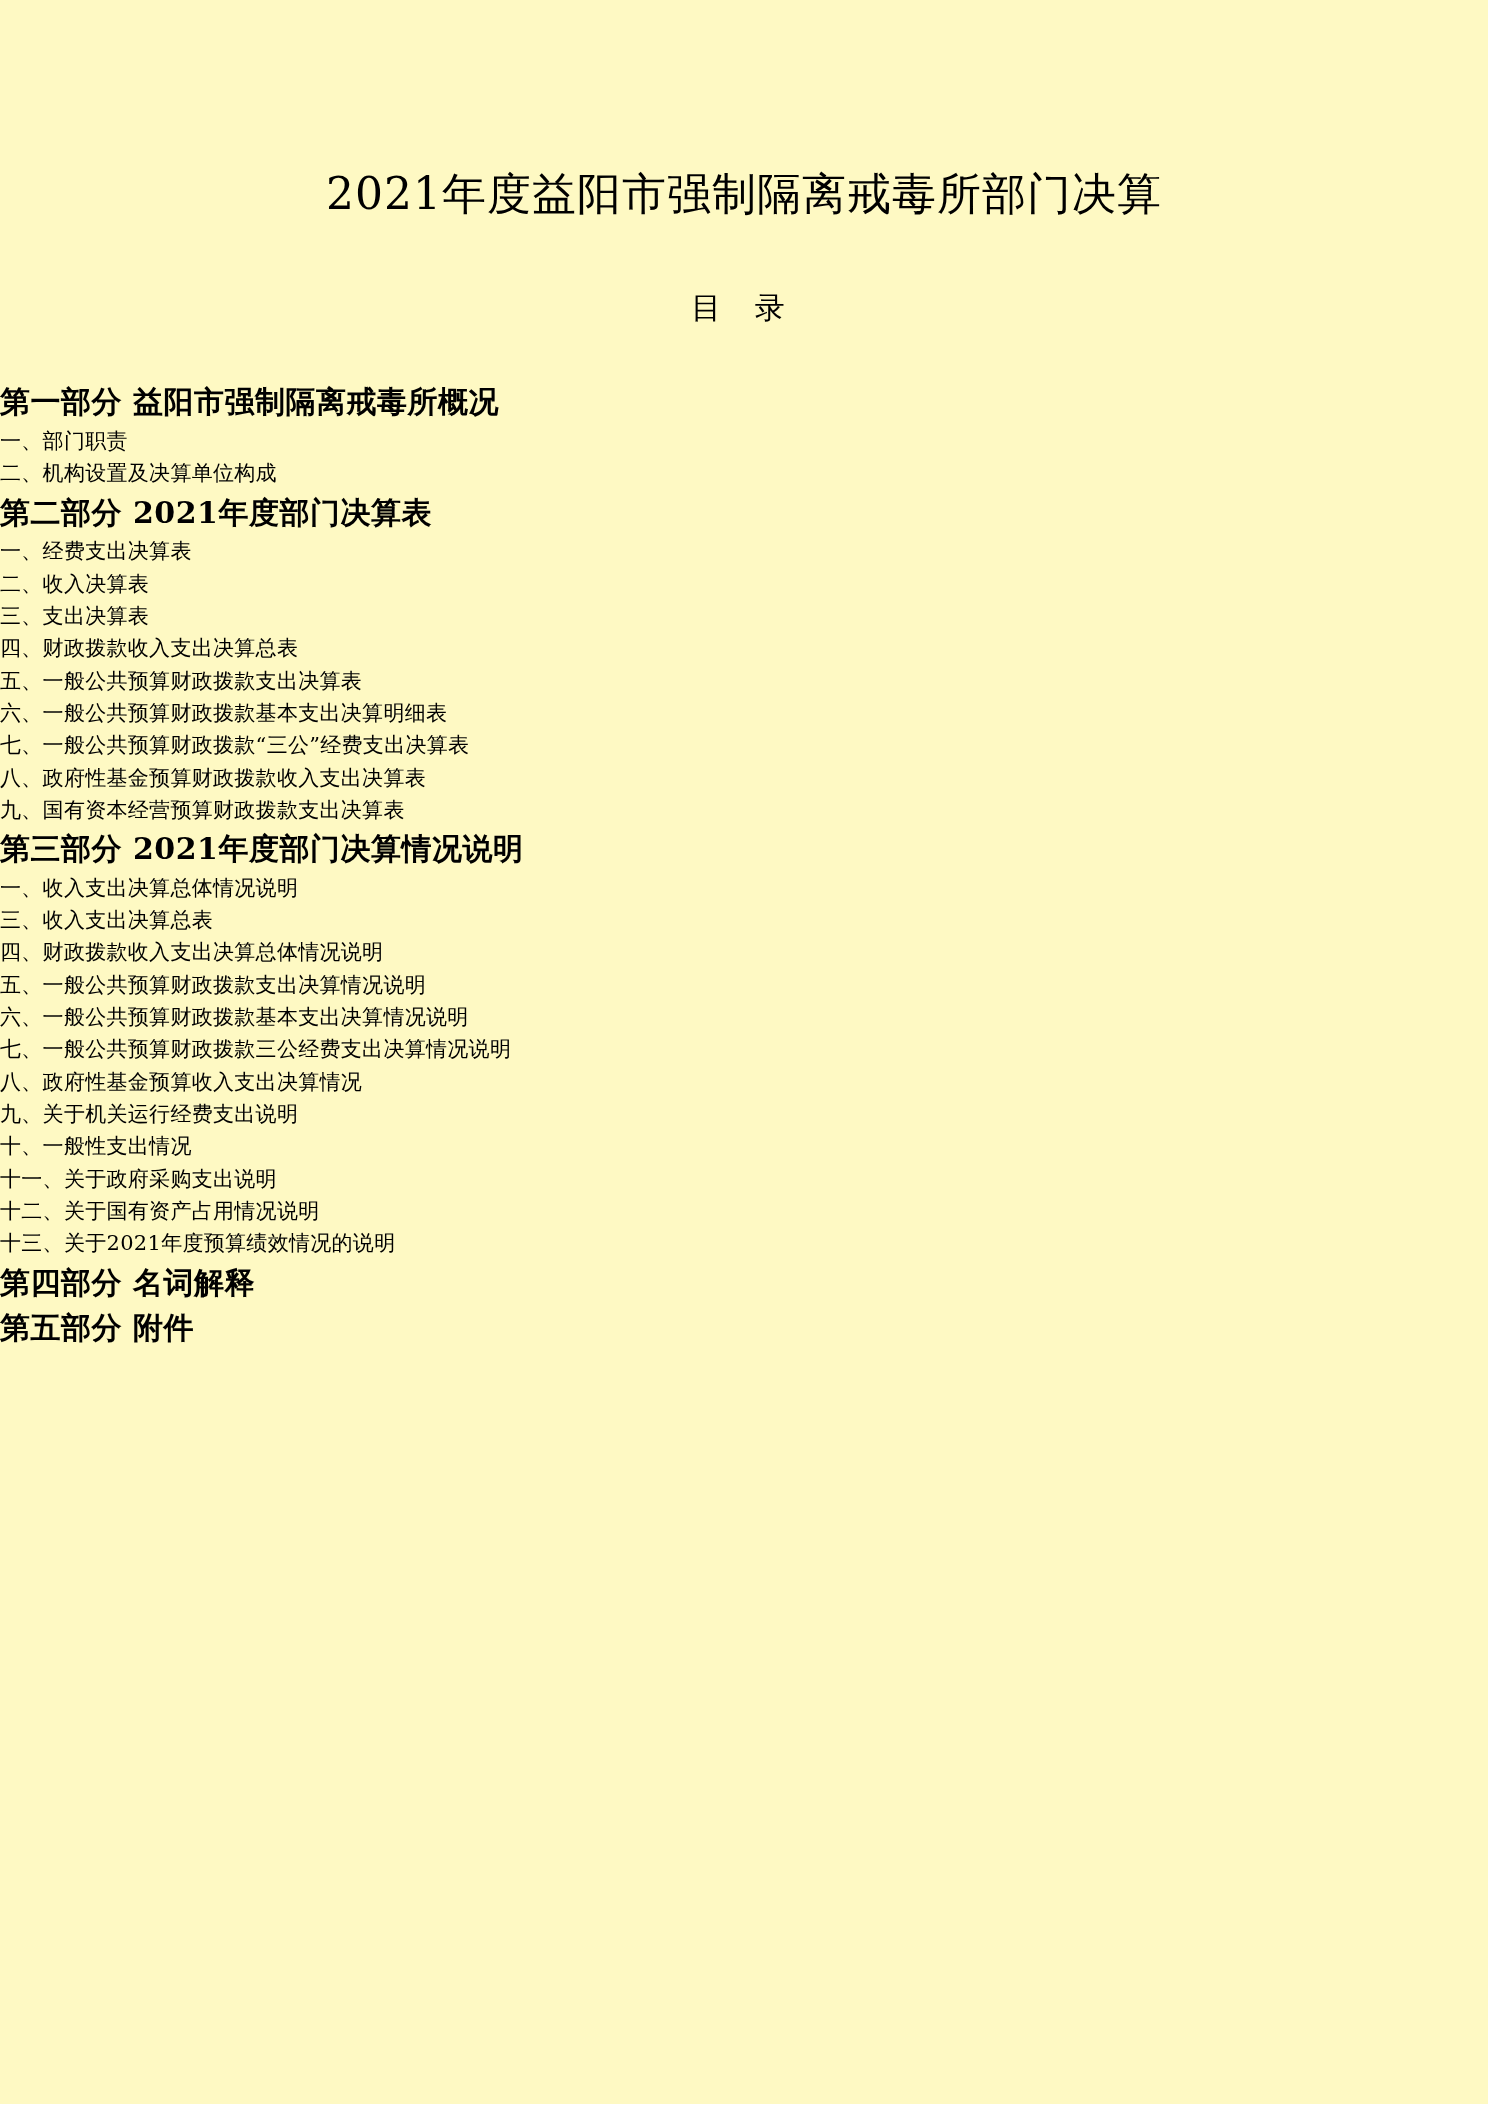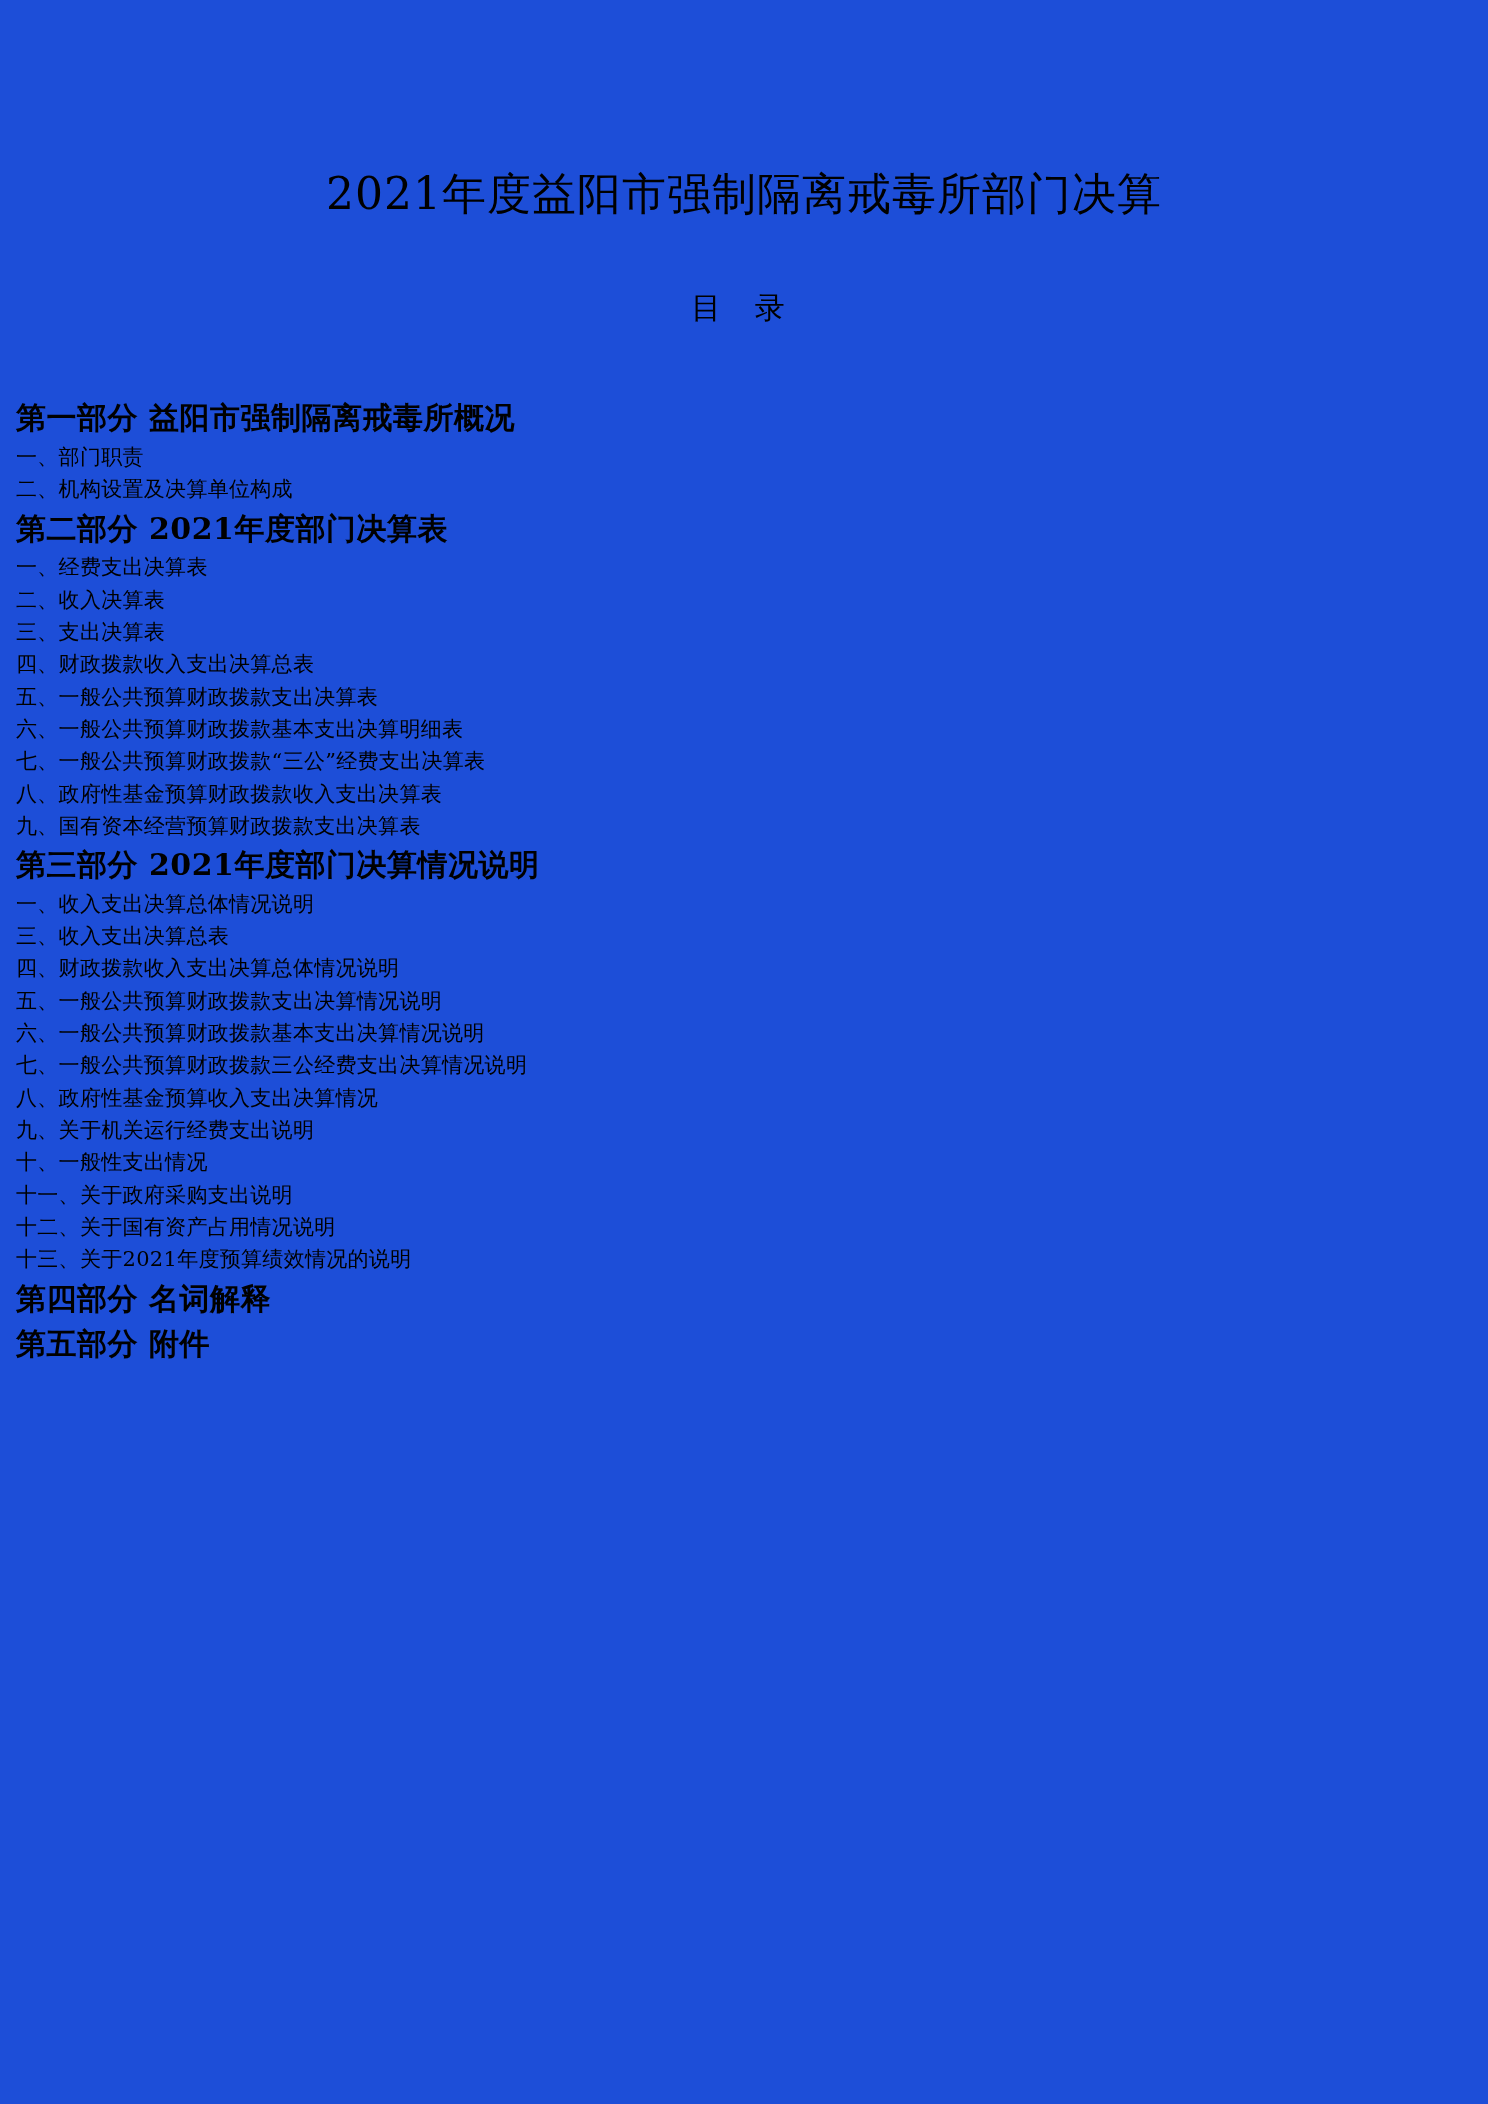--- a/index.html
+++ b/index.html
@@ -4,21 +4,21 @@
 <style>
   html, body {
     margin: 0;
     padding: 0;
     background: #ffffff;
   }
   .page {
     position: relative;
     width: 1488px;
     height: 2104px;
-    background: #1d4ed8;
+    background: #fef9c3;
     margin: 0 auto;
     overflow: hidden;
     font-family: "DejaVu Serif", "Liberation Serif", serif;
     color: #000000;
   }
   .doc-title {
     font-family: "DejaVu Serif", "Liberation Serif", serif;
     font-size: 44px;
     font-weight: normal;
     text-align: center;
@@ -29,21 +29,21 @@
   }
   .toc-heading {
     text-align: center;
     font-size: 30px;
     letter-spacing: 12px;
     margin: 0;
     padding-top: 70px;
     font-weight: normal;
   }
   .toc {
-    margin: 16px;
+    margin: 0;
     padding: 0;
     list-style: none;
     padding-top: 50px;
   }
   .toc li {
     margin: 0;
     padding: 0;
   }
   .part {
     font-size: 30px;

